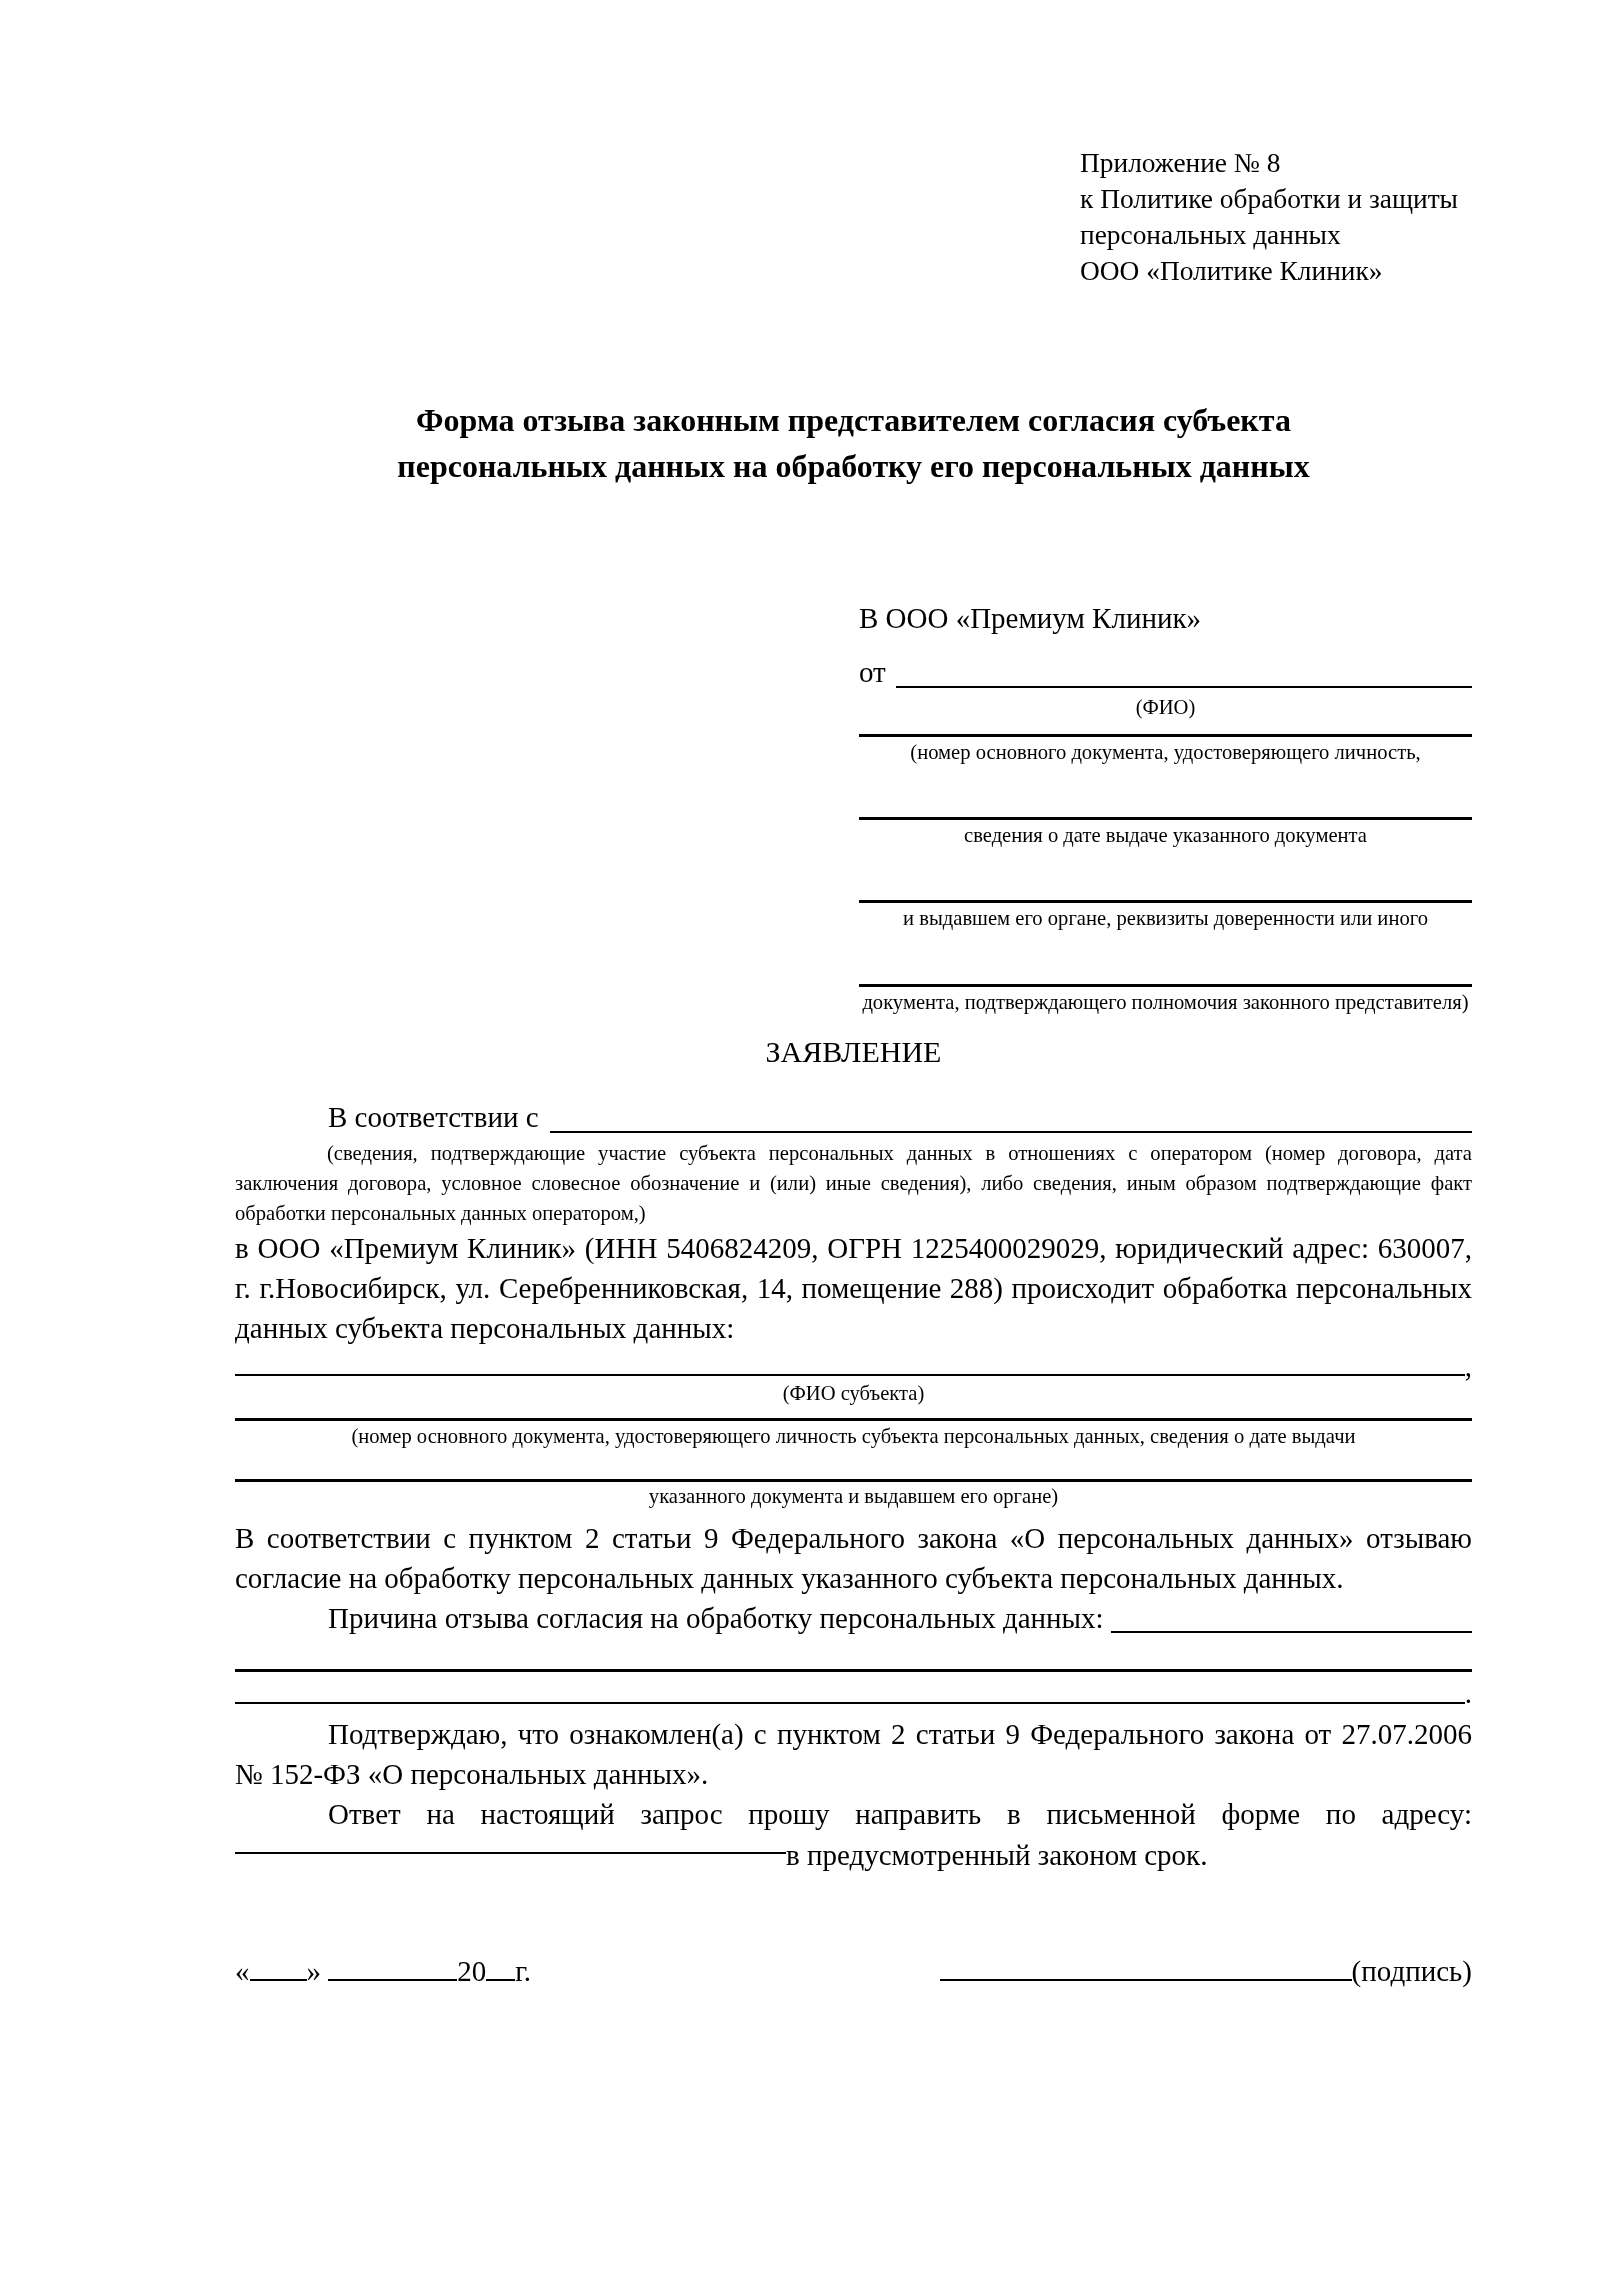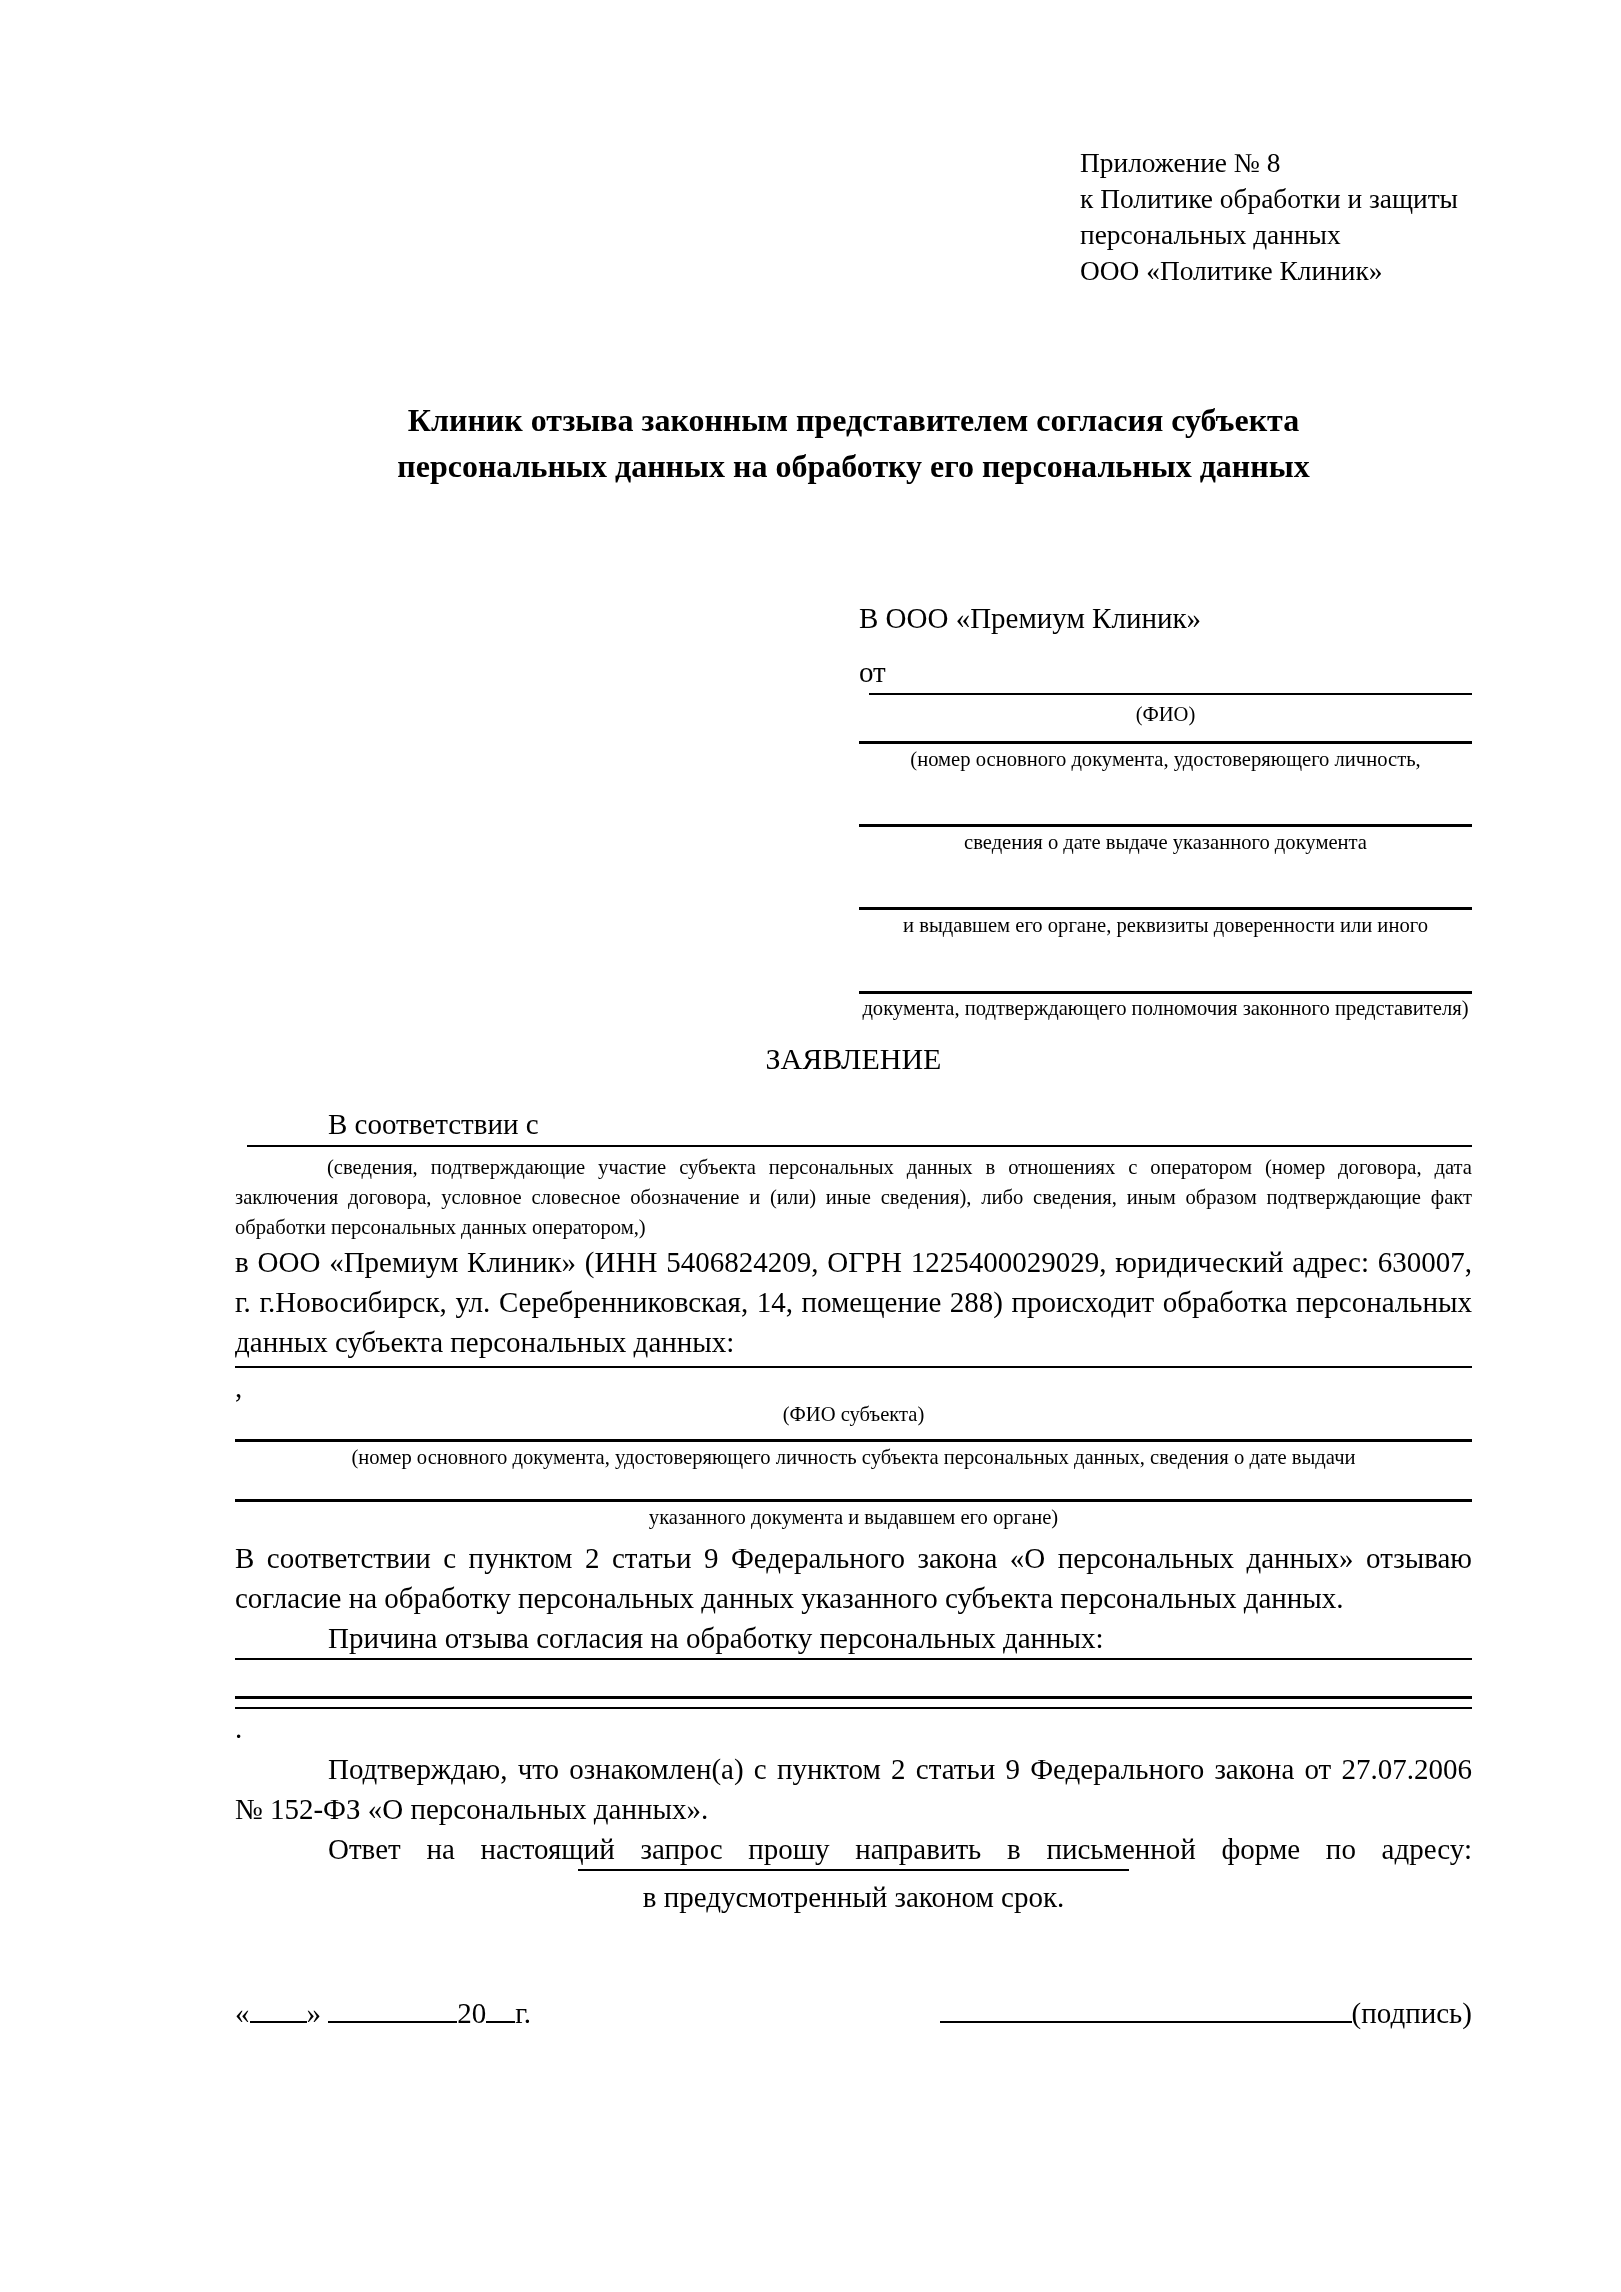--- a/index.html
+++ b/index.html
@@ -29,21 +29,21 @@
     text-align:center;
     font-weight:bold;
     font-size:32px;
     line-height:46px;
   }
   .addressee{
     margin-top:110px;
     margin-left:624px;
   }
   .addr-to{font-size:29px;line-height:39px;margin-bottom:13.7px;}
-  .row{display:flex;flex-direction:column;}
+  .row{display:flex;}
   .row .lbl{white-space:nowrap;}
   .fill{
     flex:1;
     border-bottom:2.9px solid #000;
     margin-bottom:4.9px;
     min-width:39px;
   }
   .from-row{font-size:29px;line-height:41px;}
   .from-row .fill{margin-left:9.8px;}
   .cap{
@@ -111,21 +111,21 @@
   <div class="content">
 
     <div class="hdr">
       <div>Приложение № 8</div>
       <div>к Политике обработки и защиты</div>
       <div>персональных данных</div>
       <div>ООО «Политике Клиник»</div>
     </div>
 
     <div class="title">
-      <div>Клиник отзыва законным представителем согласия субъекта</div>
+      <div>Форма отзыва законным представителем согласия субъекта</div>
       <div>персональных данных на обработку его персональных данных</div>
     </div>
 
     <div class="addressee">
       <div class="addr-to">В ООО «Премиум Клиник»</div>
       <div class="row from-row">
         <span class="lbl">от</span>
         <span class="fill"></span>
       </div>
       <div class="cap" style="margin-top:2px;">(ФИО)</div>

